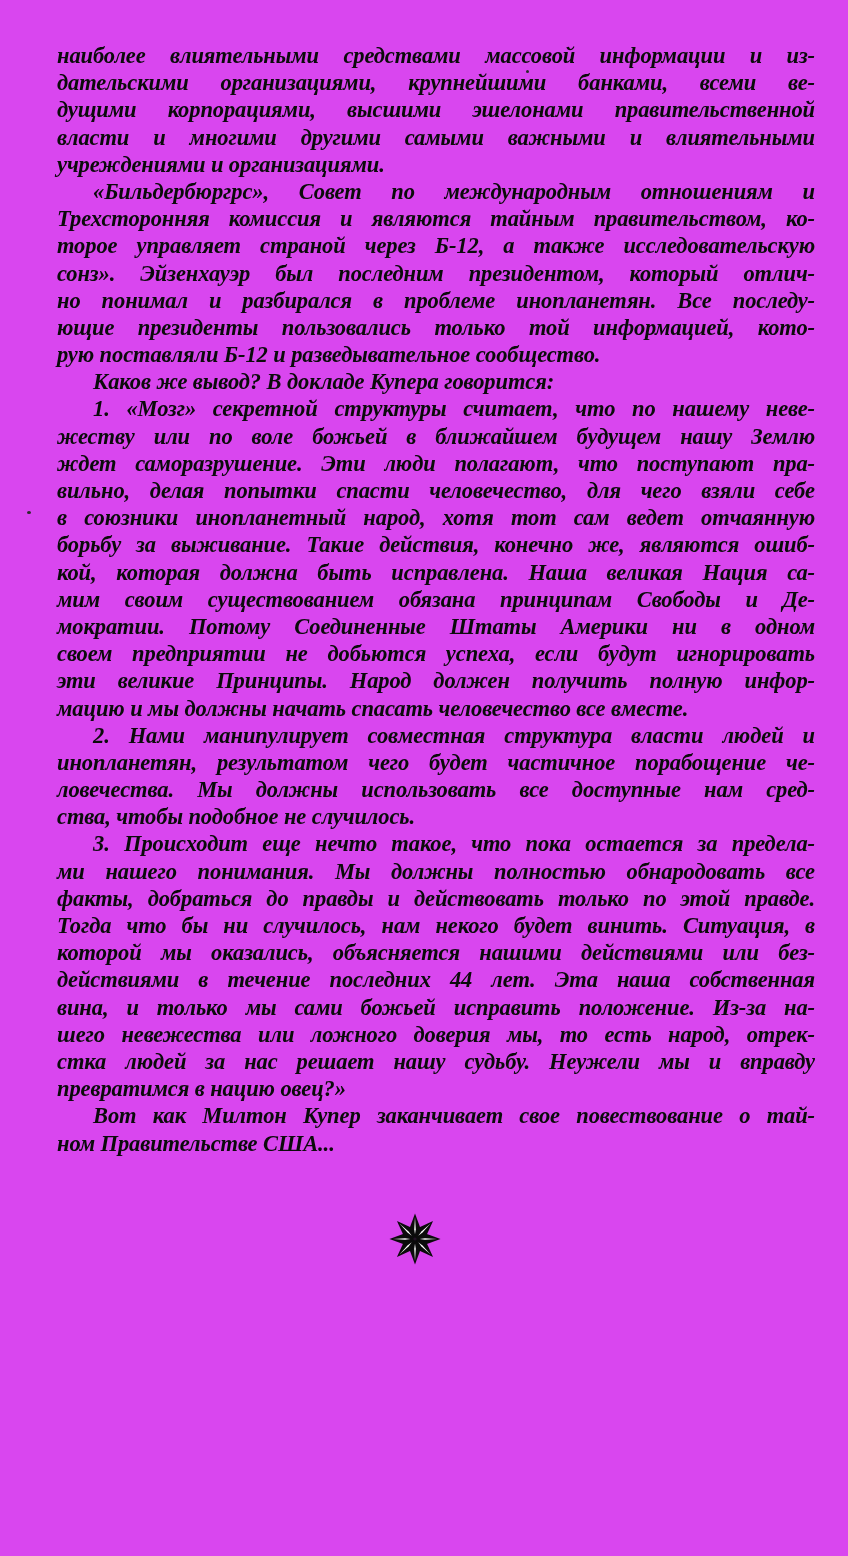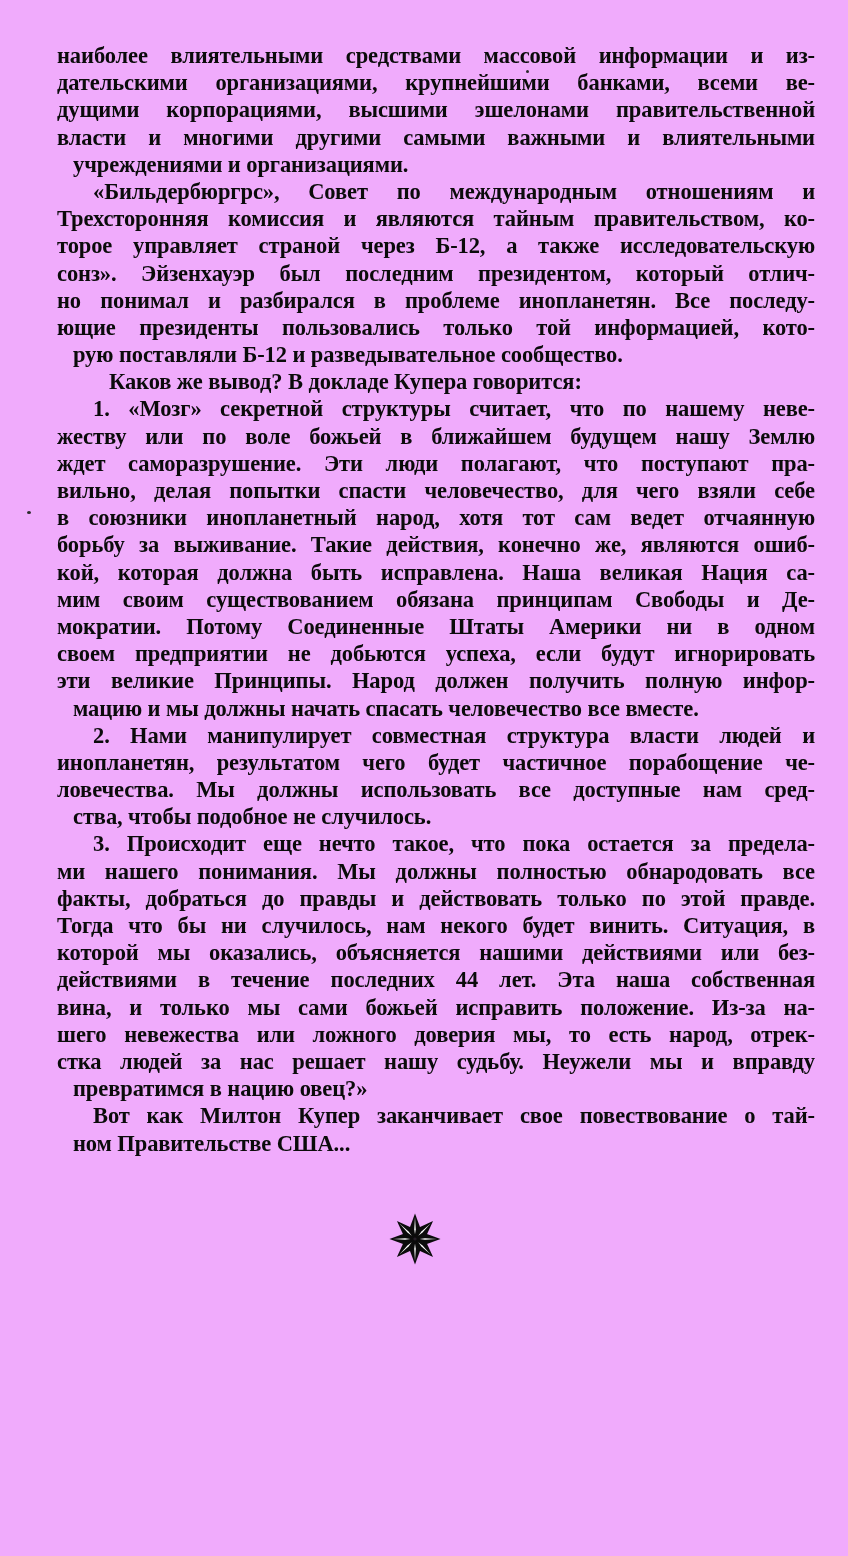--- a/index.html
+++ b/index.html
@@ -10,21 +10,22 @@
     width: 848px;
     height: 1556px;
     background: #ffffff;
     position: relative;
     font-family: "Liberation Serif", "DejaVu Serif", serif;
     overflow: hidden;
   }
   .page {
     position: absolute;
     inset: 0;
-    background: #f0abfc;
+    background: #d946ef;
+    font-style: italic;
   }
   .text-block {
     position: absolute;
     left: 57px;
     top: 42px;
     width: 758px;
     color: #0b0b0b;
     font-weight: bold;
     font-size: 22.5px;
   }
@@ -36,21 +37,20 @@
     line-height: 27.2px;
     height: 27.2px;
     text-align: justify;
     text-align-last: justify;
     white-space: normal;
     letter-spacing: -0.1px;
   }
   .line.last {
     text-align: left;
     text-align-last: left;
-    margin-left: 16px;
   }
   .line.indent {
     text-indent: 36px;
   }
   .ornament-row {
     position: absolute;
     left: 57px;
     top: 1210px;
     width: 758px;
     display: flex;

